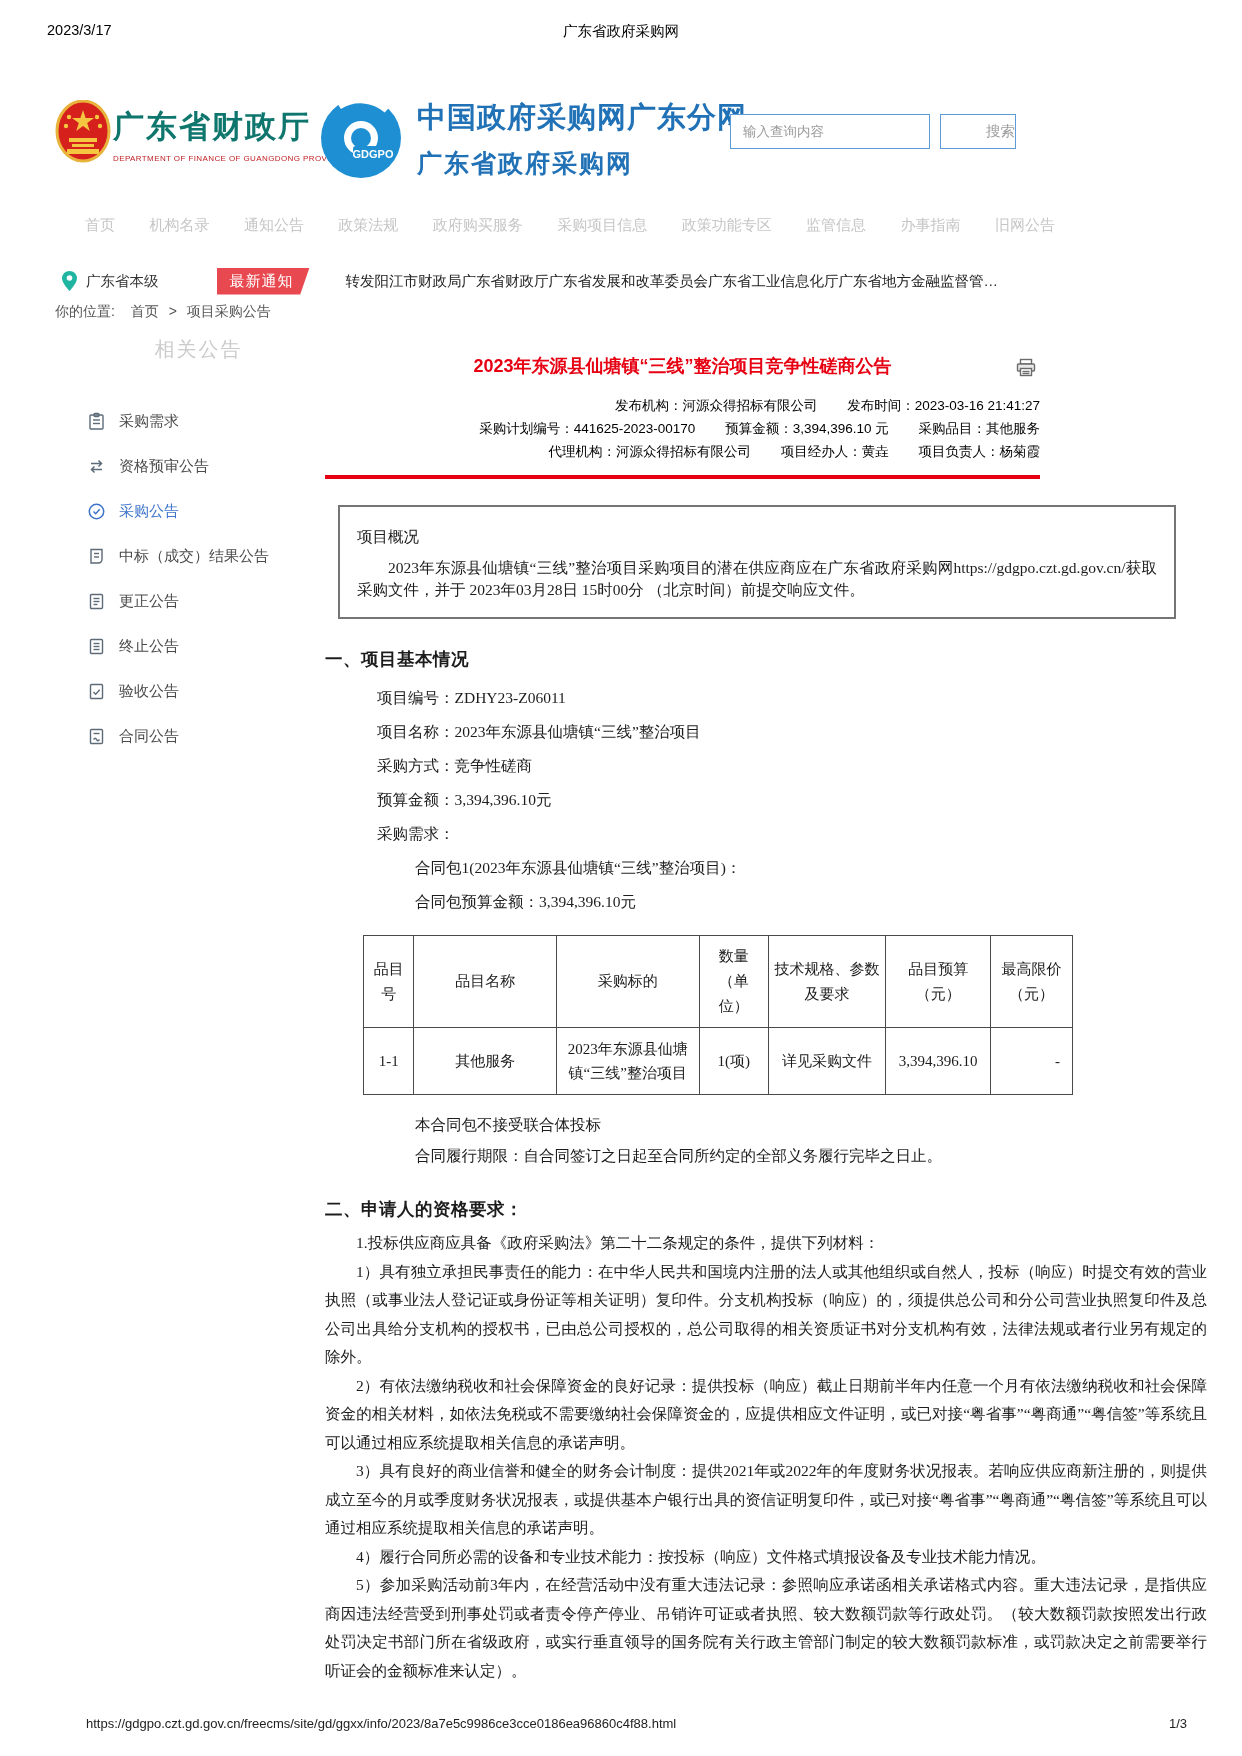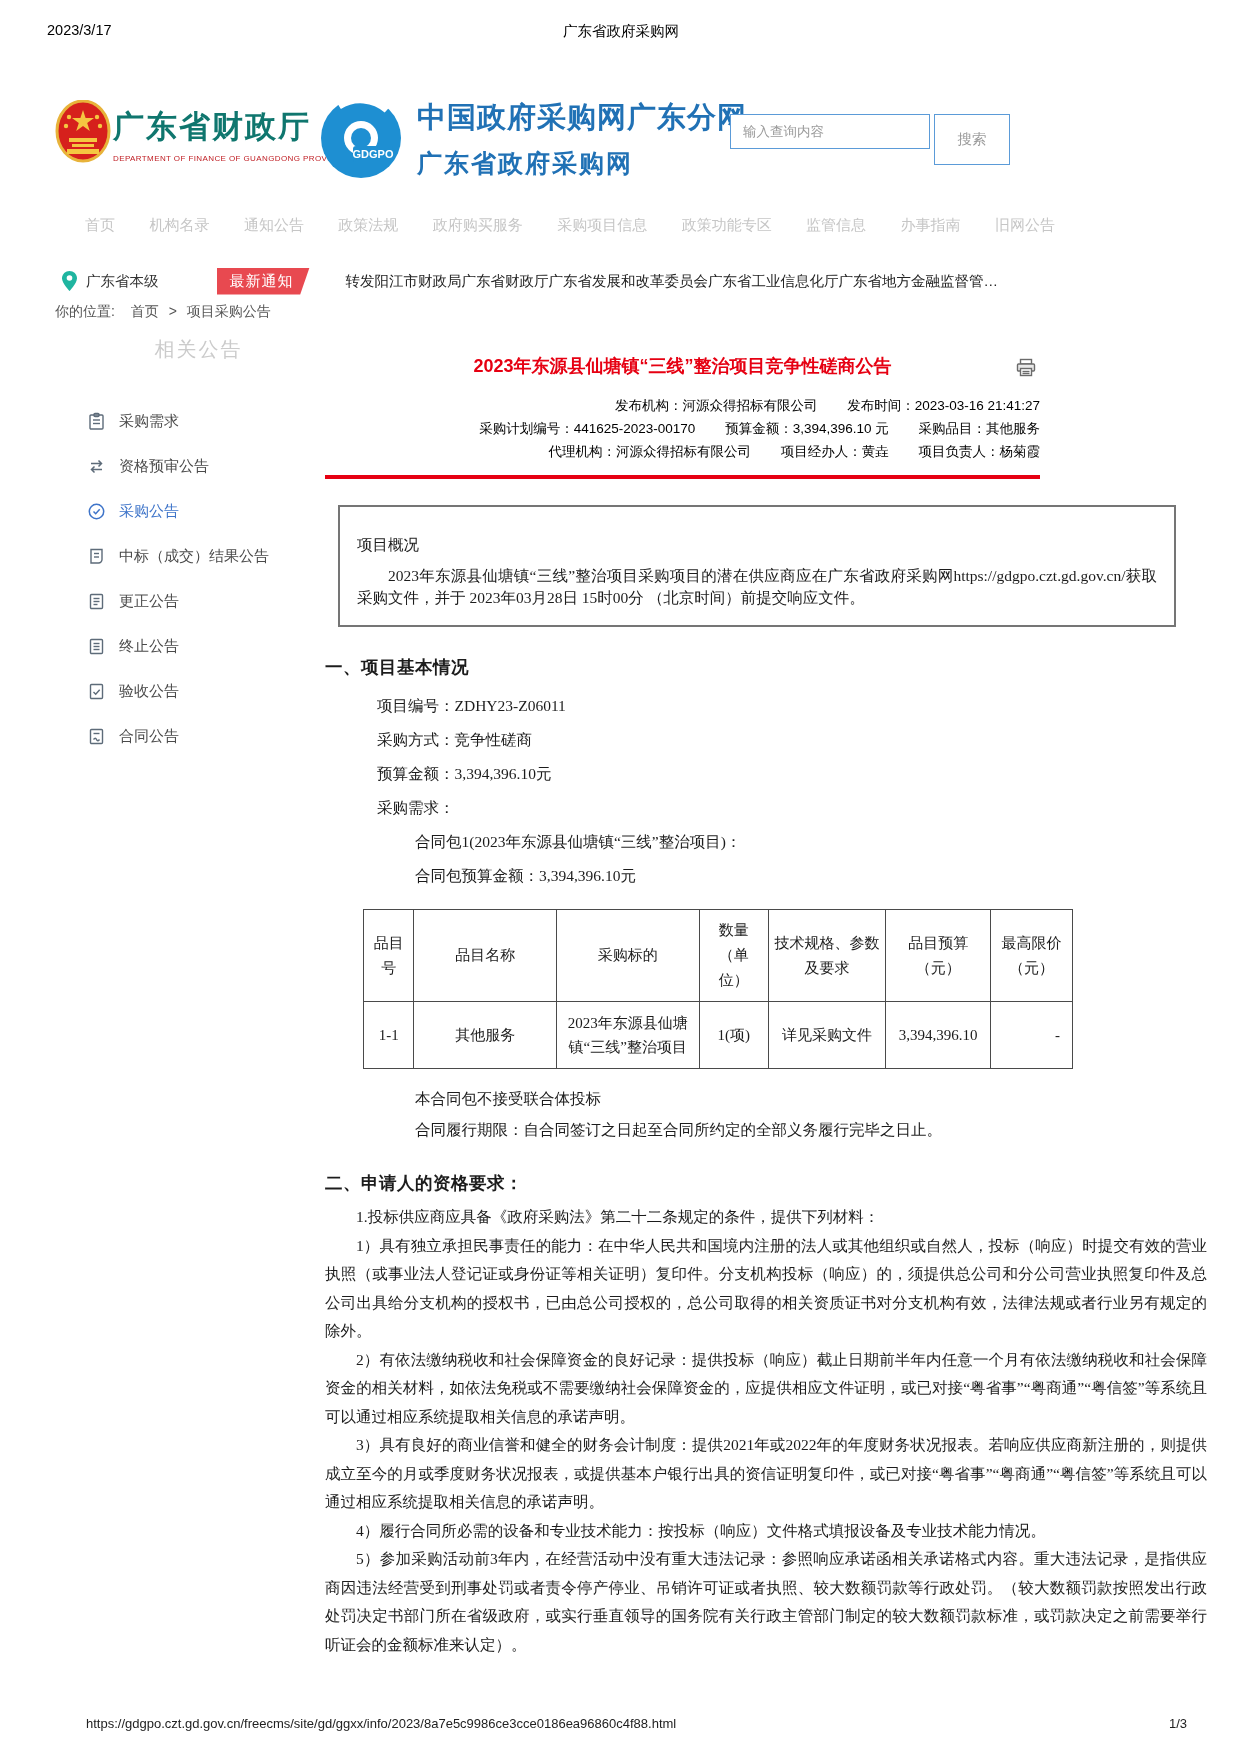--- a/index.html
+++ b/index.html
@@ -21,21 +21,21 @@
   .org-block { position:absolute; left:58px; top:18px; width:250px; }
   .org-name { font-size:31px; font-weight:bold; color:#0f766e; font-family:"Liberation Serif","DejaVu Serif",serif; letter-spacing:2px; white-space:nowrap; }
   .org-en { margin-top:6px; font-size:8px; color:#c02026; letter-spacing:0.4px; white-space:nowrap; }
   .gdgpo-logo { position:absolute; left:262px; top:4px; }
   .site-titles { position:absolute; left:362px; top:10px; }
   .site-title-1 { font-size:29px; font-weight:bold; color:#2071b5; letter-spacing:1px; white-space:nowrap; }
   .site-title-2 { margin-top:9px; font-size:25px; font-weight:bold; color:#2071b5; letter-spacing:2px; white-space:nowrap; }
   .search-box { position:absolute; left:675px; top:26px; display:flex; }
   .search-input { width:200px; height:35px; border:1px solid #5b9bd8; font-size:13.5px; padding:0 12px; color:#333; outline:none; }
   .search-input::placeholder { color:#9a9a9a; }
-  .search-btn { width:76px; height:51px; margin-left:4px; border:1px solid #5b9bd8; background:#fff; color:#9a9a9a; font-size:14.5px; cursor:pointer; }
+  .search-btn { width:76px; height:35px; margin-left:10px; border:1px solid #5b9bd8; background:#fff; color:#9a9a9a; font-size:14.5px; cursor:pointer;text-align:right; }
 
   
   .navbar { position:absolute; top:216px; left:85px; width:970px; display:flex; justify-content:space-between; }
   .nav-item { font-size:15px; color:#c6c6c6; text-decoration:none; white-space:nowrap; cursor:pointer; }
 
   
   .notice-bar { position:absolute; top:265px; left:62px; width:1140px; height:32px; display:flex; align-items:center; }
   .pin-icon { flex:0 0 auto; }
   .region { margin-left:9px; font-size:14.5px; color:#333; cursor:pointer; }
   .notice-badge { margin-left:58px; background:#e84950; color:#fff; font-weight:normal; font-size:15px; padding:4px 16px 4px 13px; clip-path:polygon(0 0,100% 0,90% 100%,0 100%); letter-spacing:1px; }
@@ -59,21 +59,21 @@
   .content { position:absolute; top:348px; left:325px; width:882px;
              font-family:"Liberation Serif","DejaVu Serif",serif; }
   .article-head { width:715px; position:relative; font-family:"Liberation Sans","DejaVu Sans",sans-serif; }
   .article-title { margin-top:6px; text-align:center; font-size:18px; font-weight:bold; color:#e60012; }
   .printer-icon { position:absolute; right:4px; top:4px; cursor:pointer; }
   .meta { margin-top:16px; text-align:right; font-size:13.5px; color:#000000; }
   .meta-line { line-height:23px; white-space:nowrap; }
   .meta-pair + .meta-pair { margin-left:26px; }
   .red-divider { margin-top:12px; height:4px; background:#e60012; width:715px; }
 
-  .overview-box { margin:26px 0 0 13px; width:838px; border:2px solid #757575; padding:28px 17px 16px; }
+  .overview-box { margin:26px 0 0 13px; width:838px; border:2px solid #757575; padding:20px 17px 16px; }
   .overview-heading { font-size:15.5px; }
   .overview-body { margin-top:9px; font-size:15.5px; line-height:22px; text-indent:2em; text-align:justify; }
 
   .sec-heading { margin-top:28px; font-size:17.5px; font-weight:bold; letter-spacing:0.5px; }
   .detail-line { padding-left:52px; line-height:34px; font-size:15.5px; }
   .pkg-line { padding-left:90px; line-height:34px; font-size:15.5px; }
   .details { margin-top:10px; }
 
   .items-table { margin:16px 0 0 38px; width:710px; border-collapse:collapse; font-size:15px; }
   .items-table th, .items-table td { border:1px solid #4a4a4a; text-align:center; vertical-align:middle; font-weight:normal; }
@@ -261,20 +261,21 @@
   </div>
 
   <div class="overview-box">
     <div class="overview-heading">项目概况</div>
     <div class="overview-body">2023年东源县仙塘镇“三线”整治项目采购项目的潜在供应商应在广东省政府采购网https://gdgpo.czt.gd.gov.cn/获取采购文件，并于 2023年03月28日 15时00分 （北京时间）前提交响应文件。</div>
   </div>
 
   <div class="sec-heading">一、项目基本情况</div>
   <div class="details">
     <div class="detail-line">项目编号：ZDHY23-Z06011</div>
+    <div class="detail-line">项目名称：2023年东源县仙塘镇“三线”整治项目</div>
     <div class="detail-line">采购方式：竞争性磋商</div>
     <div class="detail-line">预算金额：3,394,396.10元</div>
     <div class="detail-line">采购需求：</div>
     <div class="pkg-line">合同包1(2023年东源县仙塘镇“三线”整治项目)：</div>
     <div class="pkg-line">合同包预算金额：3,394,396.10元</div>
   </div>
 
   <table class="items-table">
     <colgroup>
       <col style="width:48px">

